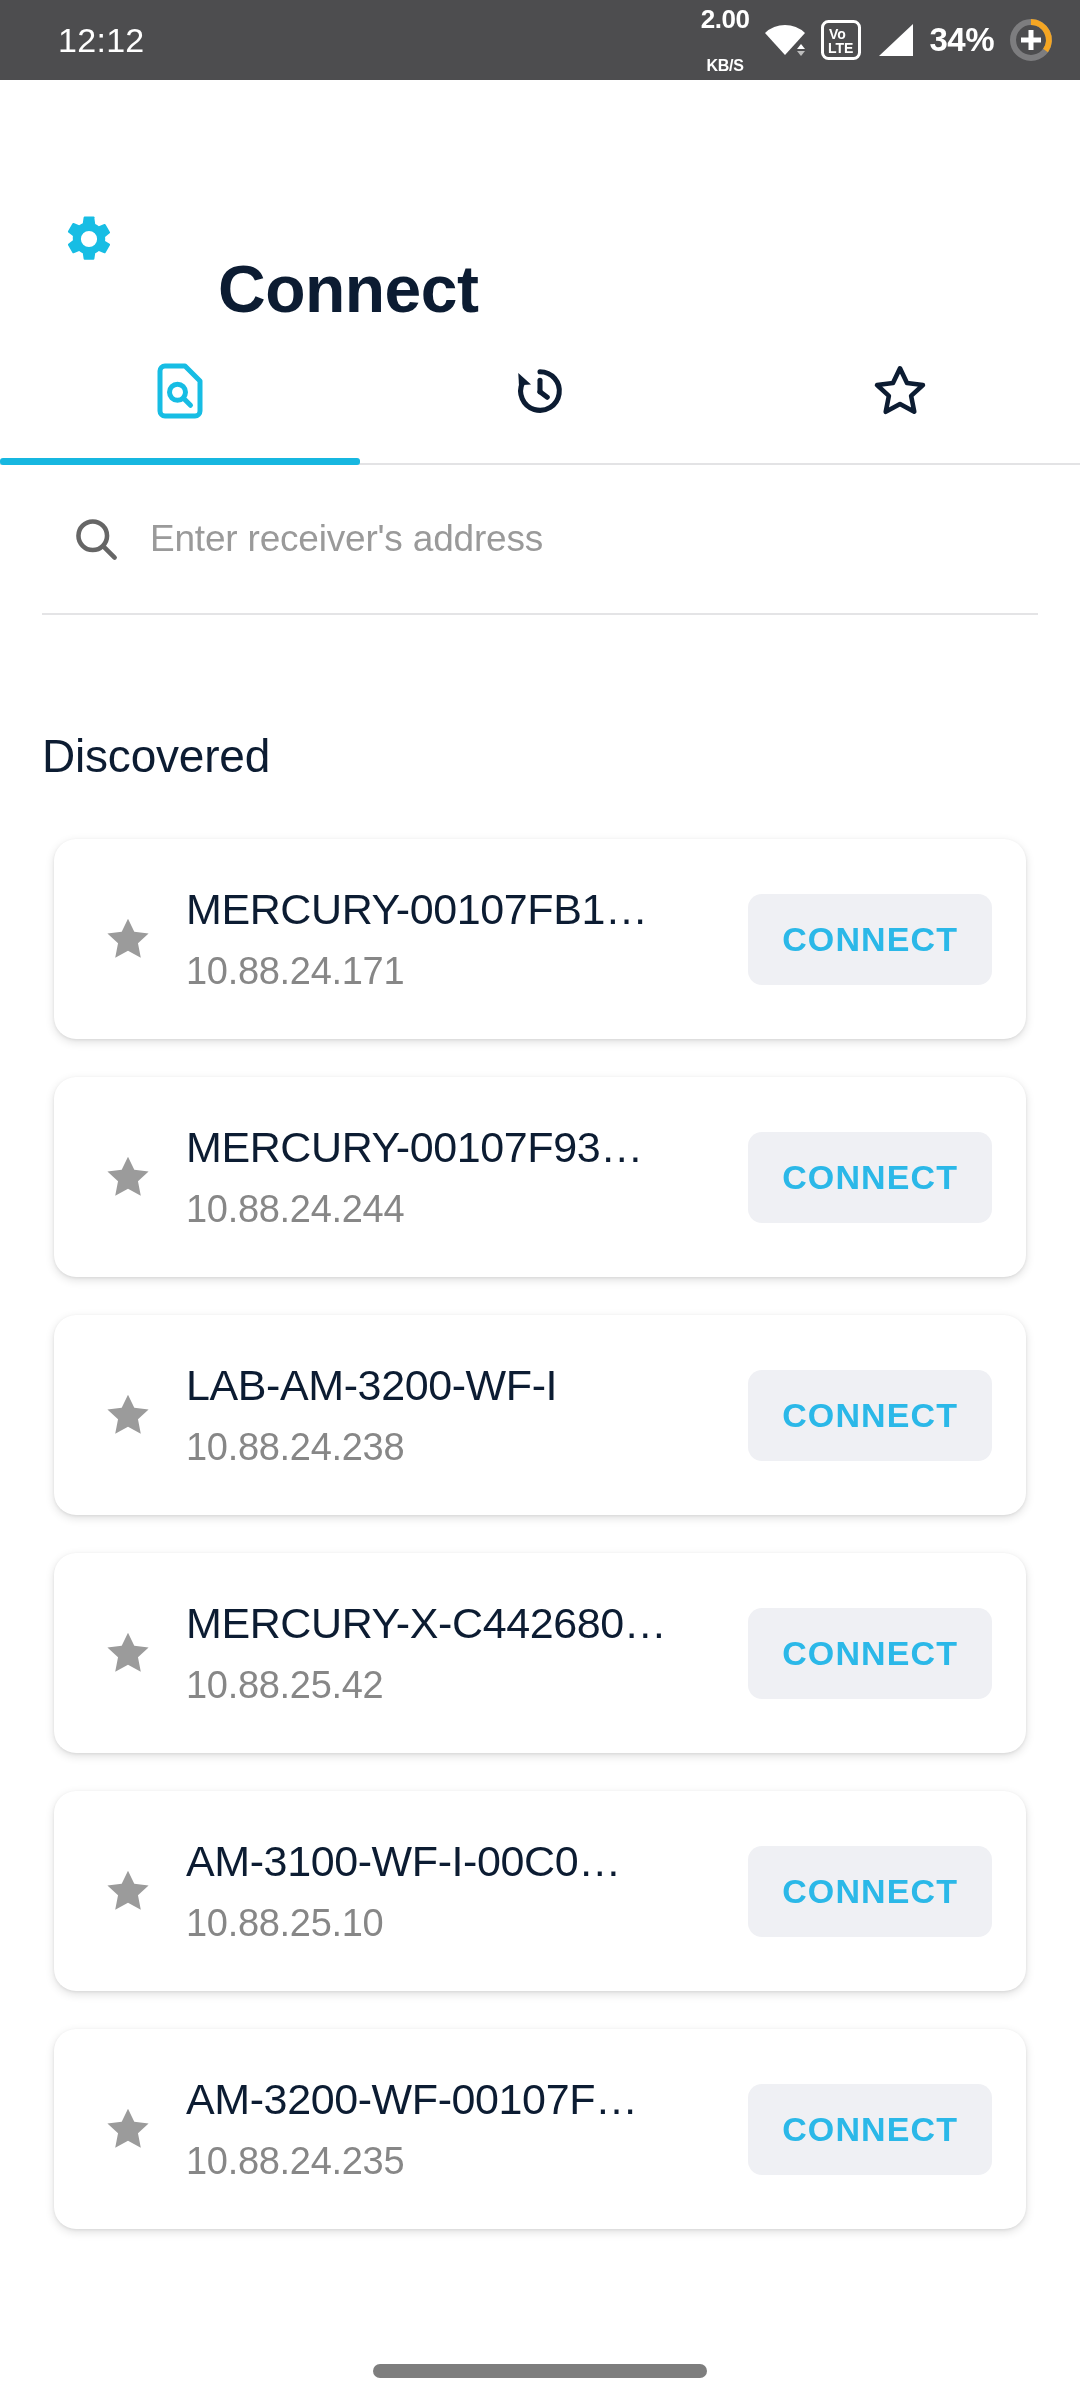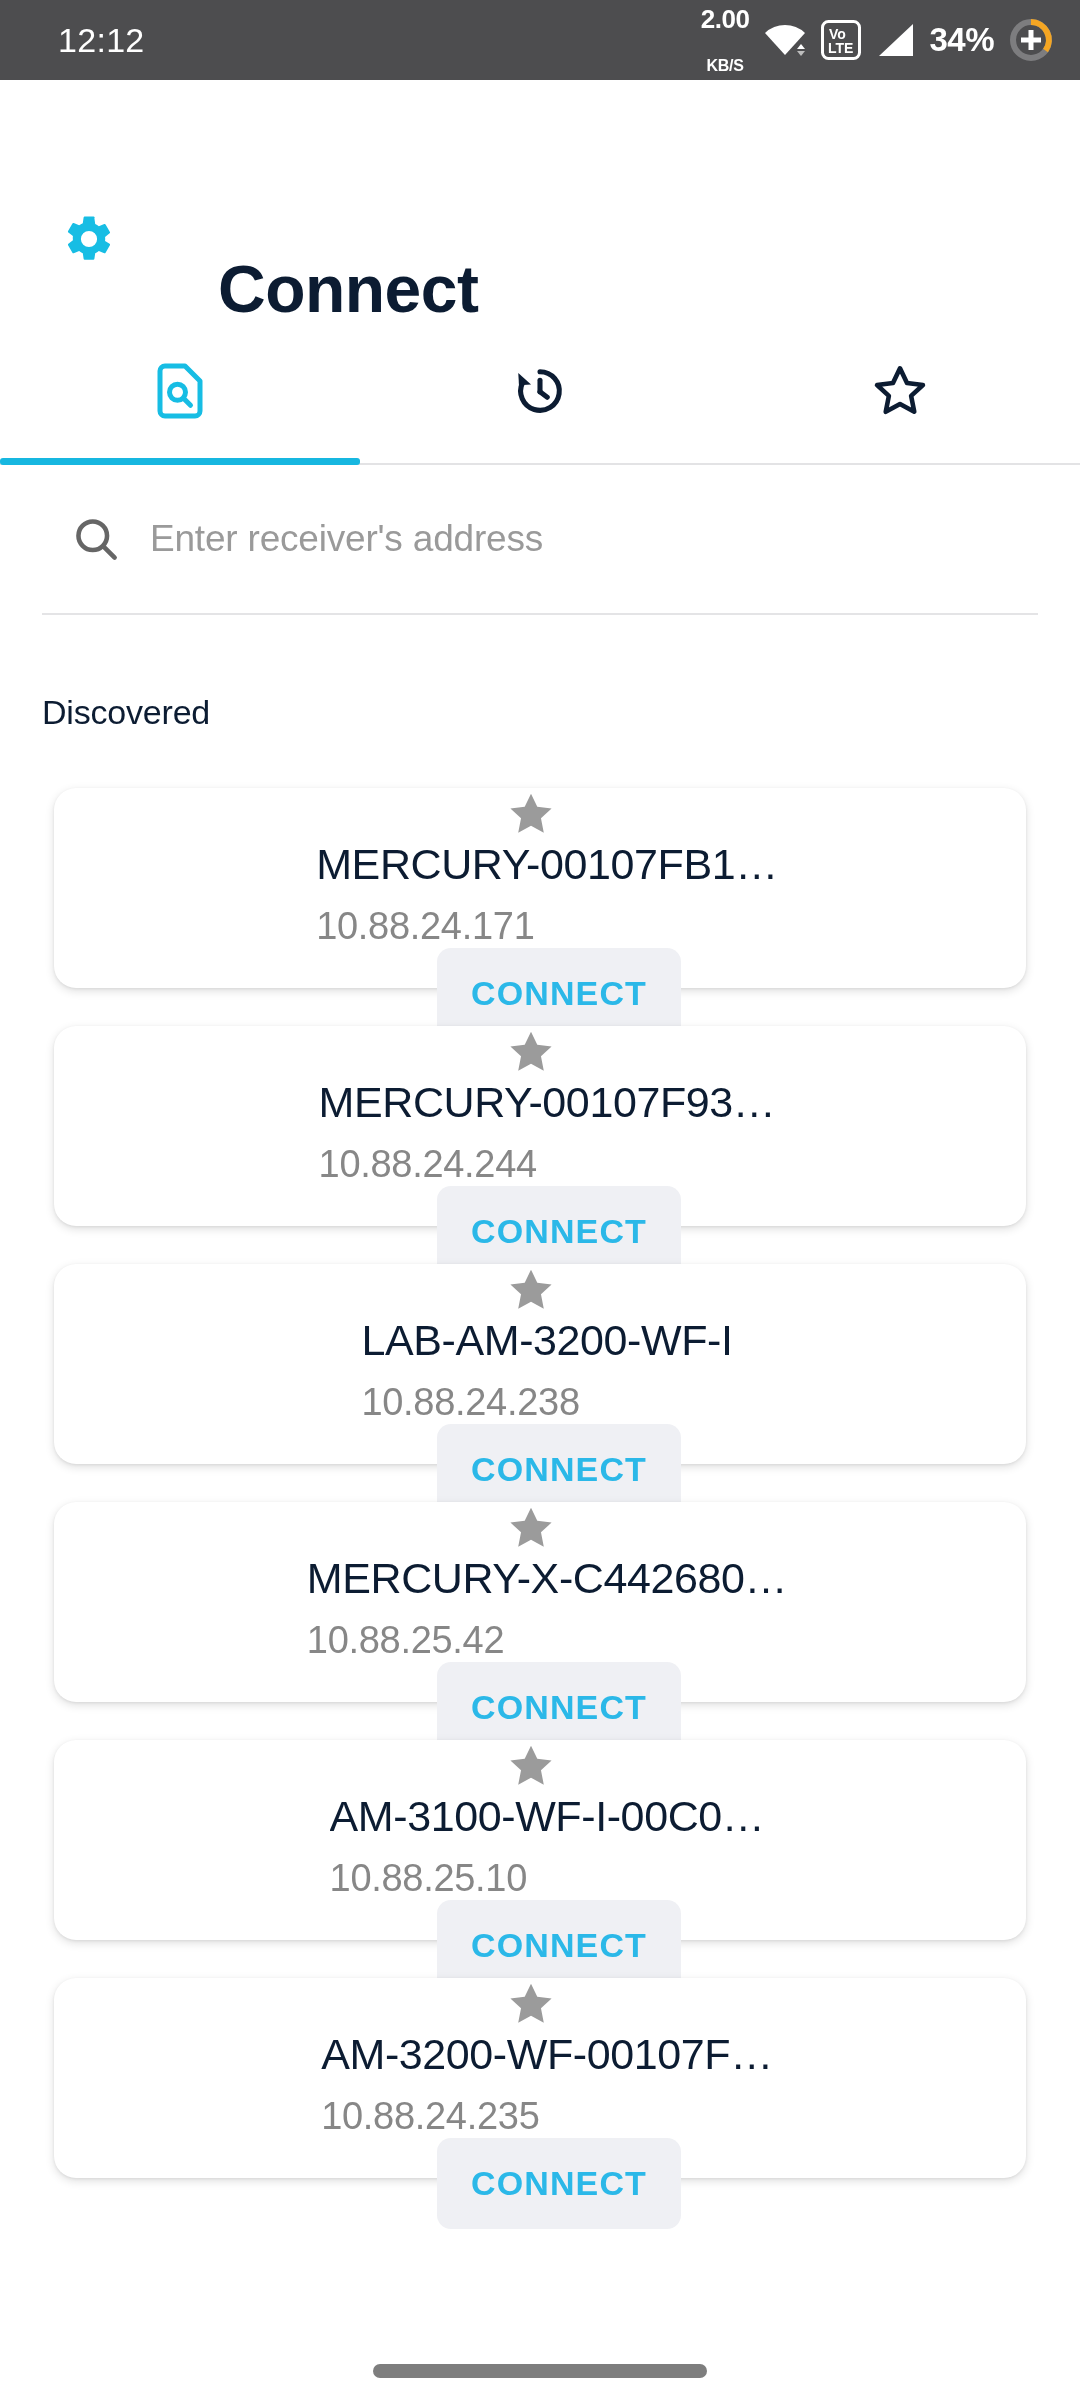--- a/index.html
+++ b/index.html
@@ -52,31 +52,31 @@
   .search .mag{ width:52px; height:52px; flex:none; margin-left:28px;}
   .search input{
     flex:1; border:0; outline:0; background:transparent;
     font-family:"Liberation Sans", sans-serif;
     font-size:37px; color:#333; letter-spacing:-.2px;
   }
   .search input::placeholder{ color:#9a9a9a; }
 
   
   .section-title{
-    margin:78px 0 0 42px;
-    font-size:34px; color:#0c1c32; font-weight:400; letter-spacing:-.2px;
+    margin:114px 0 0 42px;
+    font-size:46px; color:#0c1c32; font-weight:400; letter-spacing:-.2px;
   }
 
   
   .list{ margin-top:56px; padding:0 54px; }
   .card{
     position:relative; background:#fff; border-radius:22px;
     box-shadow:0 3px 10px rgba(0,0,0,.13), 0 1px 3px rgba(0,0,0,.07);
     height:200px; margin-bottom:38px;
-    display:flex; align-items:center; padding:0 34px 0 48px;flex-direction:column;
+    display:flex; align-items:center; padding:0 34px 0 48px;
   }
   .card .star{ width:52px; height:52px; flex:none; margin-right:32px; }
   .card .info{ flex:1; min-width:0; }
   .card .dev{
     font-size:43px; color:#0c1c32; font-weight:400; letter-spacing:-.4px;
     white-space:nowrap; overflow:hidden;
   }
   .card .ip{
     font-size:38px; color:#878787; font-weight:400; letter-spacing:-.3px;
     margin-top:16px; white-space:nowrap;

